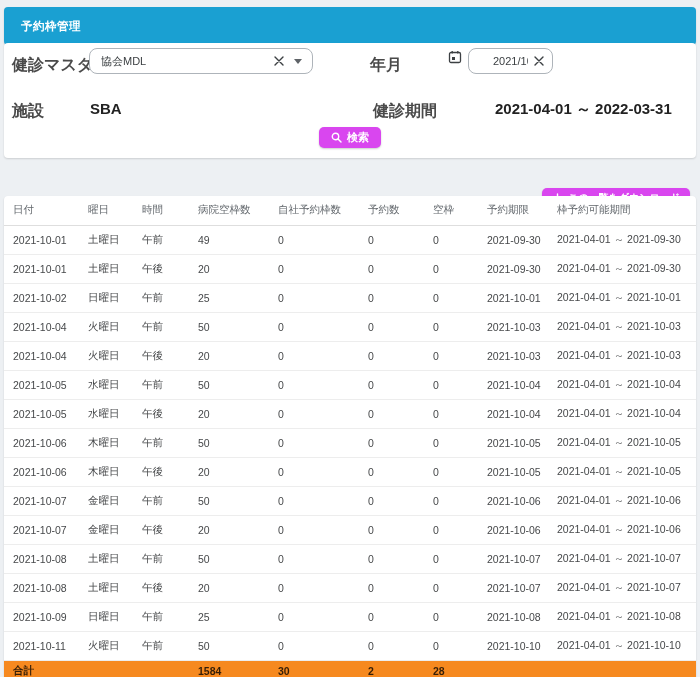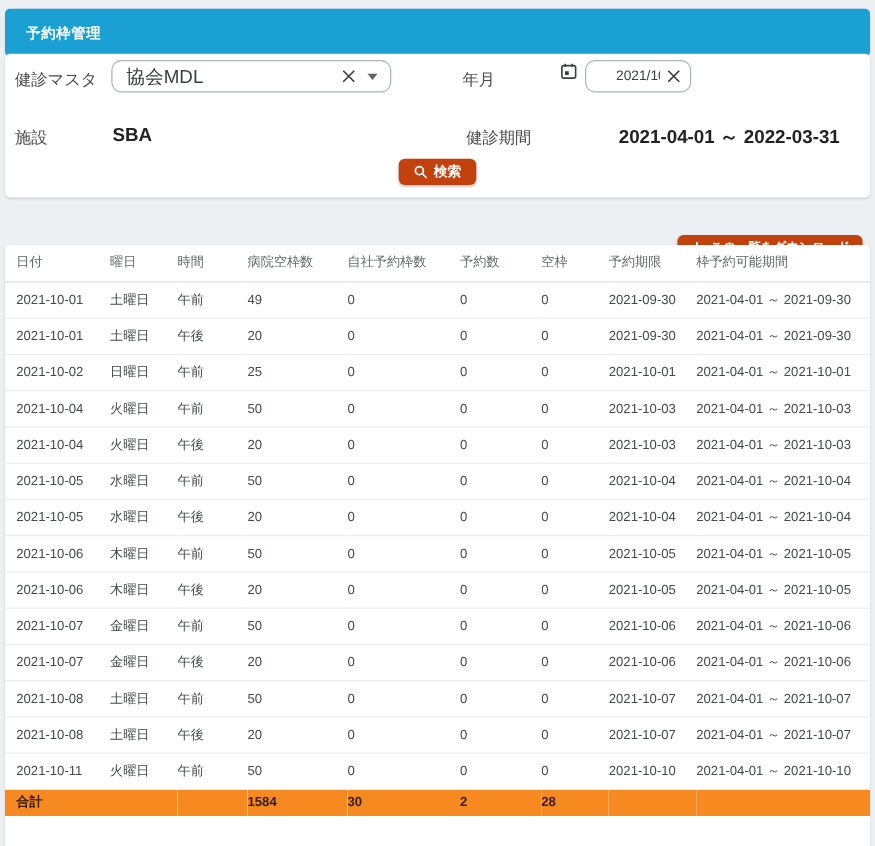--- a/index.html
+++ b/index.html
@@ -18,49 +18,49 @@
   
   .title-bar {
     top:7px; height:38px;
     background:#1AA0D2;
     display:flex; align-items:center;
     padding-left:17px;
   }
   .title-bar span { color:#fff; font-size:11.5px; font-weight:bold; letter-spacing:.5px; }
   
   .filter-card { top:43px; height:115px; }
-  .f-label { position:absolute; font-size:13px; color:#4A4A4A; }
+  .f-label { position:absolute; font-size:16px; color:#4A4A4A;font-weight:bold; }
   .f-value { position:absolute; font-size:15px; font-weight:bold; color:#222; }
   .combo {
     position:absolute; left:85px; top:5px; width:224px; height:26px;
     border:1px solid #AEB4BA; border-radius:8px;
     display:flex; align-items:center; cursor:pointer; background:#fff;
   }
-  .combo .combo-text { font-size:15px; color:#3C4043; padding-left:11px; flex:1; }
+  .combo .combo-text { font-size:11px; color:#3C4043; padding-left:11px; flex:1; }
   .date-wrap { position:absolute; left:464px; top:5px; width:85px; height:26px; }
   .date-input {
     width:100%; height:100%;
     border:1px solid #AEB4BA; border-radius:8px;
     font-family:"Liberation Sans", sans-serif;
     font-size:11px; color:#3C4043; padding:0 24px 0 24px;
     outline:none;
   }
   .icon-btn { display:inline-flex; align-items:center; justify-content:center; cursor:pointer; background:none; border:none; padding:0; }
   .clear-x { width:14px; height:14px; }
   .combo .clear-x { margin-right:8px; }
   .caret {
     width:0; height:0; margin-right:10px;
     border-left:4px solid transparent; border-right:4px solid transparent;
     border-top:5px solid #5F6368; cursor:pointer;
   }
   .date-clear { position:absolute; right:7px; top:6px; }
   .cal-icon { position:absolute; left:444px; top:7px; cursor:pointer; }
   .btn {
     display:inline-flex; align-items:center; gap:5px;
-    background:#c2410c; color:#fff; border:none; border-radius:5px;
+    background:#d946ef; color:#fff; border:none; border-radius:5px;
     font-family:"Liberation Sans", sans-serif; font-weight:bold;
     cursor:pointer; box-shadow:0 1px 2px rgba(0,0,0,0.2);
   }
   .search-btn {
     position:absolute; left:50%; transform:translateX(-50%);
     top:84px; height:21px; padding:0 12px; font-size:11px;
   }
   .download-btn {
     position:absolute; right:10px; top:168px;
     height:20px; padding:0 10px; font-size:10px;margin-top:20px;
@@ -312,20 +312,31 @@
           <td>土曜日</td>
           <td>午後</td>
           <td>20</td>
           <td>0</td>
           <td>0</td>
           <td>0</td>
           <td>2021-10-07</td>
           <td>2021-04-01 ～ 2021-10-07</td>
         </tr>
         <tr>
+          <td>2021-10-09</td>
+          <td>日曜日</td>
+          <td>午前</td>
+          <td>25</td>
+          <td>0</td>
+          <td>0</td>
+          <td>0</td>
+          <td>2021-10-08</td>
+          <td>2021-04-01 ～ 2021-10-08</td>
+        </tr>
+        <tr>
           <td>2021-10-11</td>
           <td>火曜日</td>
           <td>午前</td>
           <td>50</td>
           <td>0</td>
           <td>0</td>
           <td>0</td>
           <td>2021-10-10</td>
           <td>2021-04-01 ～ 2021-10-10</td>
         </tr>

